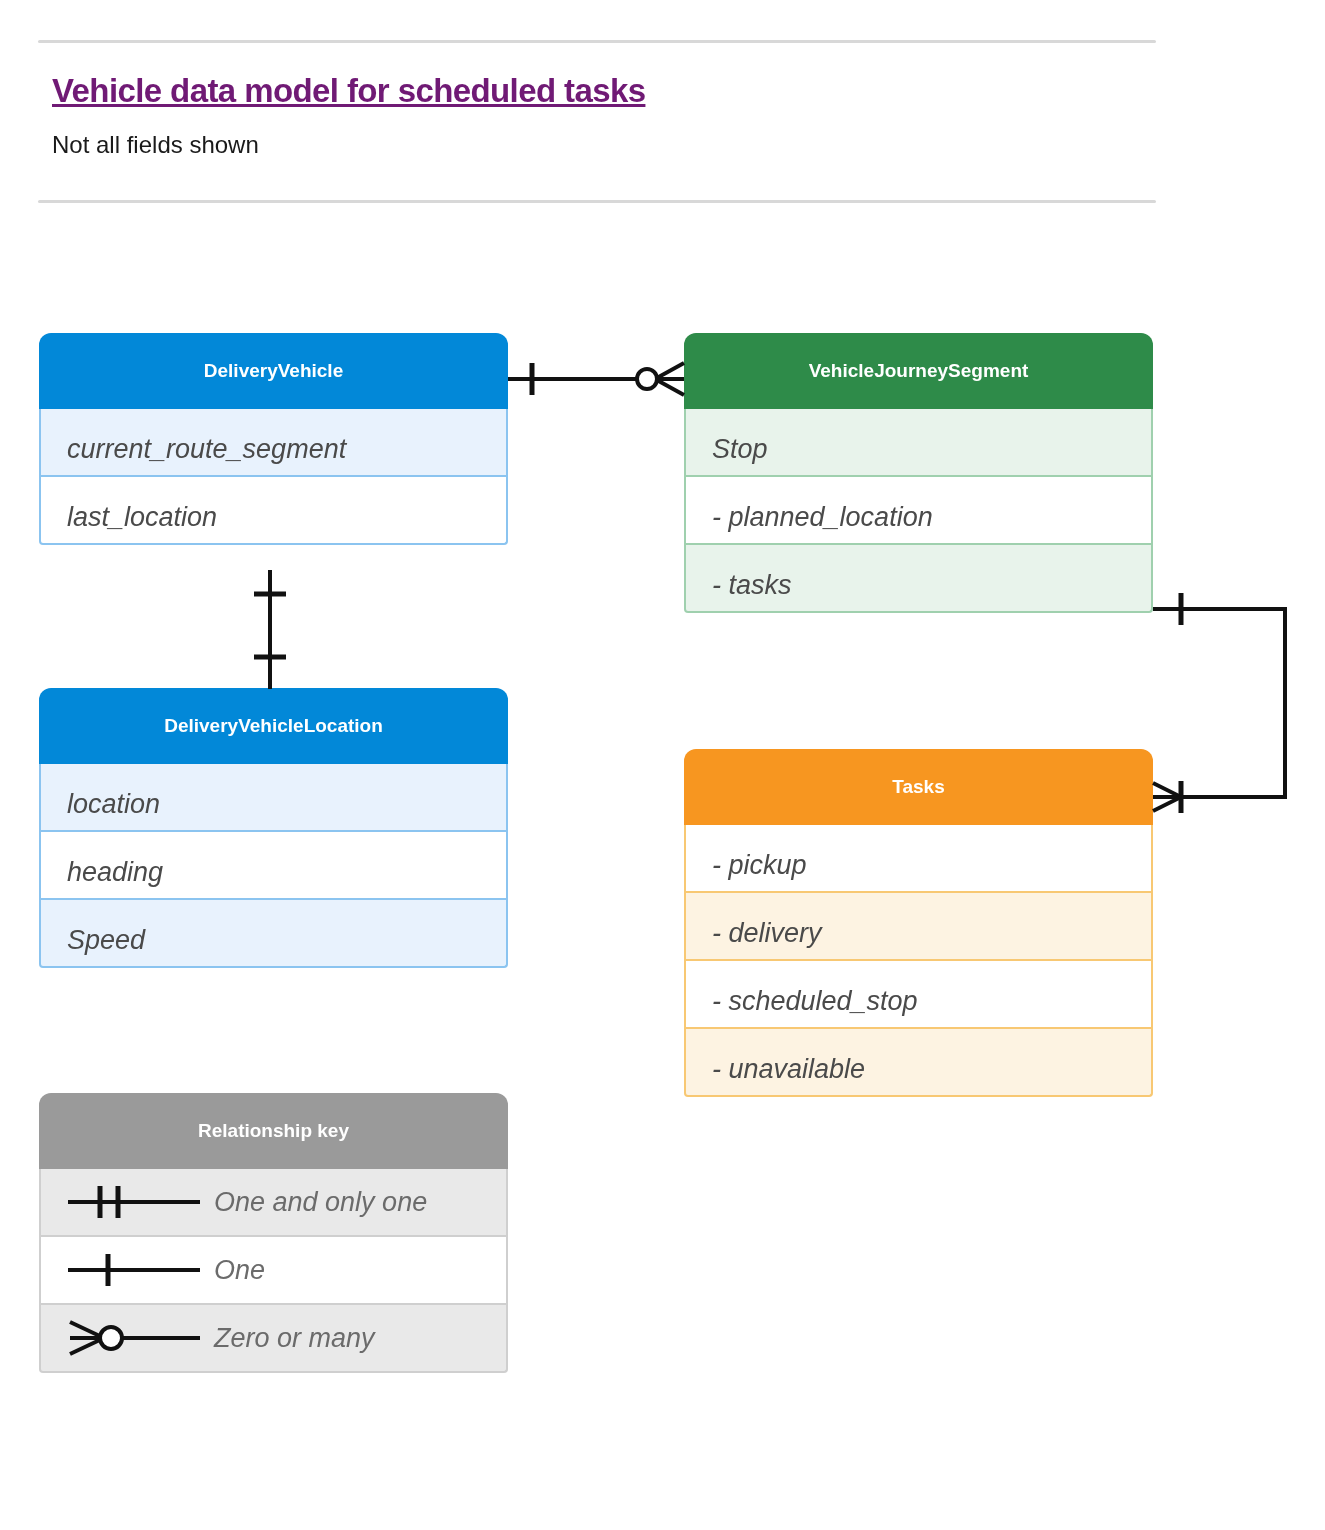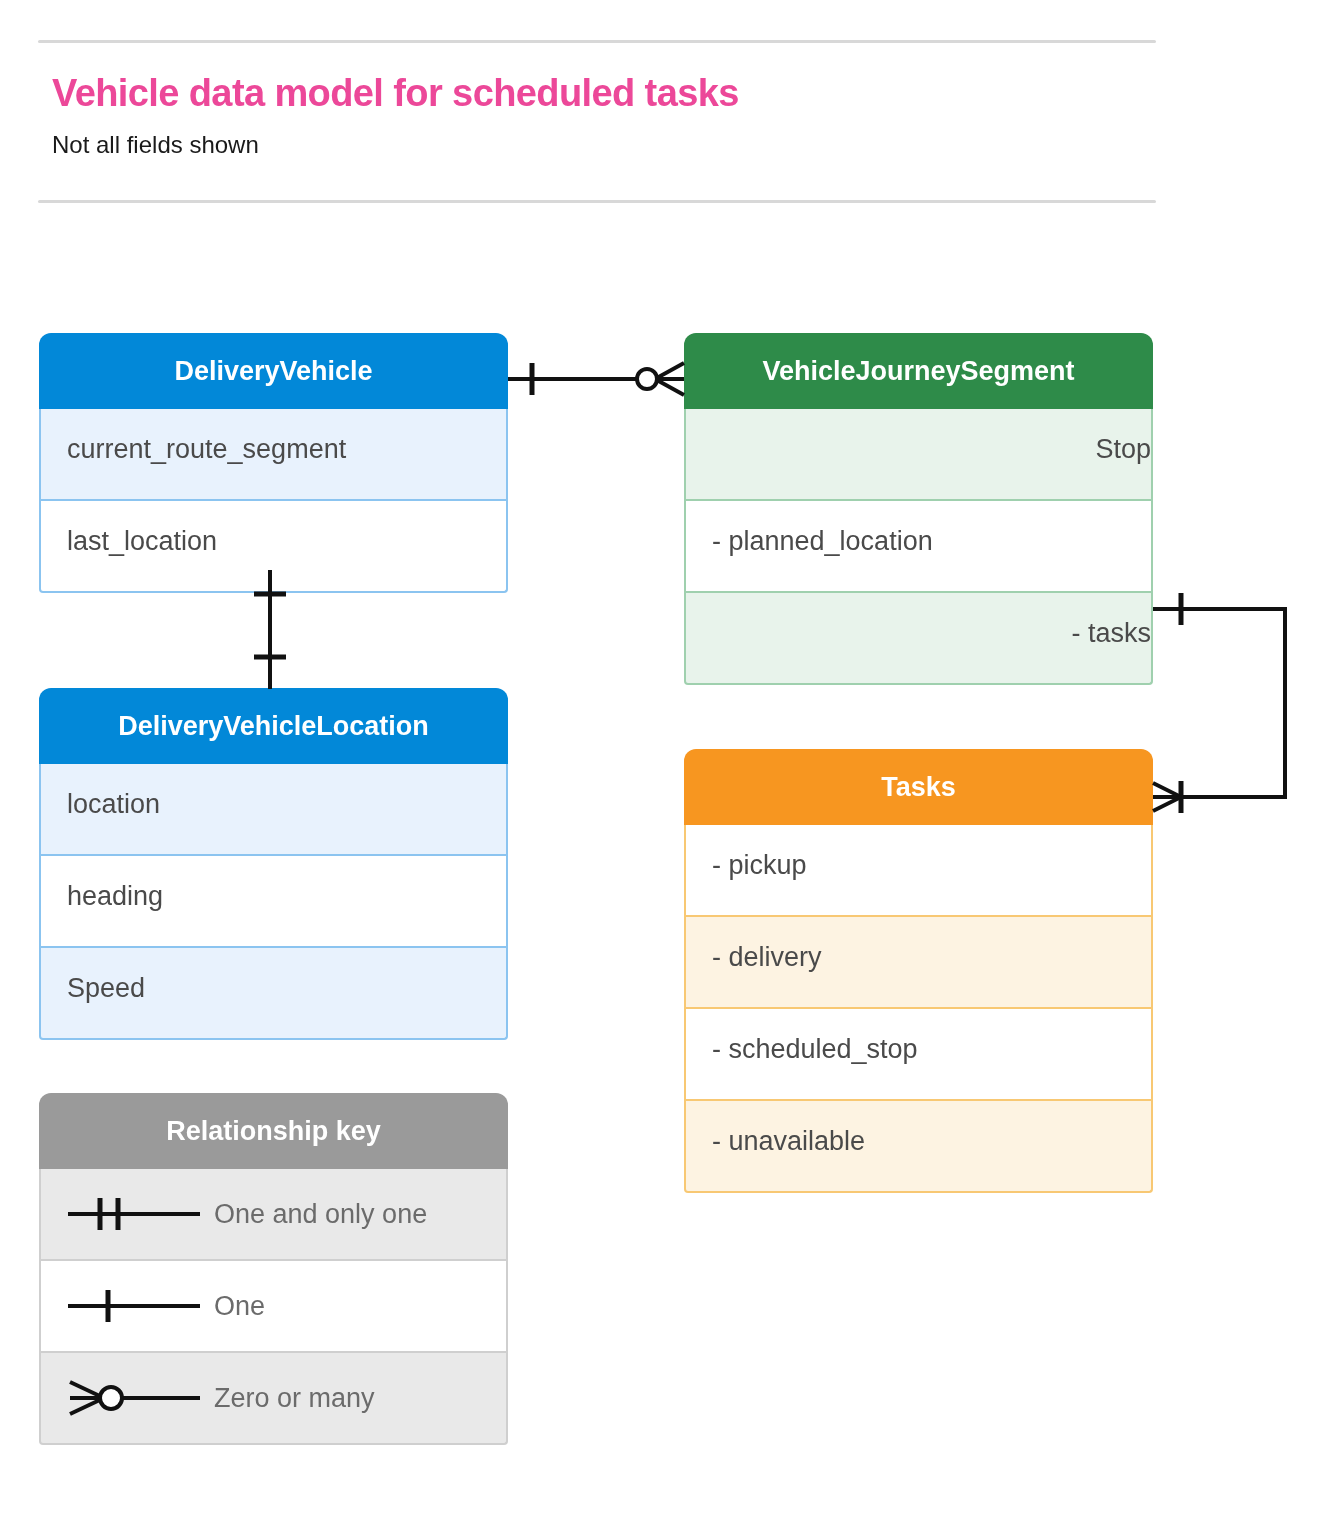--- a/index.html
+++ b/index.html
@@ -24,83 +24,85 @@
     background: #d8d8d8;
     border-radius: 2px;
   }
   .rule.top    { top: 40px; }
   .rule.bottom { top: 200px; }
 
   .page-title {
     position: absolute;
     left: 52px;
     top: 72px;
-    font-size: 38px;
+    font-size: 33px;
     font-weight: bold;
-    color: #ec4899;
+    color: #701a75;
     letter-spacing: -0.6px;
     white-space: nowrap;
+    text-decoration: underline;
   }
   .page-subtitle {
     position: absolute;
     left: 52px;
     top: 131px;
     font-size: 24px;
     color: #1a1a1a;
     white-space: nowrap;
   }
 
   
   .entity {
     position: absolute;
     box-sizing: border-box;
   }
   .entity-header {
     height: 76px;
     line-height: 76px;
     text-align: center;
     color: #ffffff;
-    font-size: 27px;
+    font-size: 19px;
     font-weight: bold;
     border-radius: 12px 12px 0 0;
     white-space: nowrap;
     overflow: hidden;
   }
   .entity-row {
-    height: 92px;
+    height: 68px;
     line-height: 80px;
     font-size: 27px;
     color: #4a4a4a;
     padding-left: 26px;
     box-sizing: border-box;
     border-left: 2px solid;
     border-right: 2px solid;
     border-bottom: 2px solid;
     white-space: nowrap;
     overflow: hidden;
+    font-style: italic;
   }
   .entity-row:last-child {
     border-radius: 0 0 4px 4px;
   }
 
   
   .theme-blue .entity-header { background: #0288d8; }
   .theme-blue .entity-row {
     border-color: #8bc4f0;
     background: #ffffff;
   }
   .theme-blue .entity-row.tint { background: #e8f2fd; }
 
   
   .theme-green .entity-header { background: #2e8b49; text-align: center; }
   .theme-green .entity-row {
     border-color: #9fd0ae;
     background: #ffffff;
   }
-  .theme-green .entity-row.tint { background: #e8f3eb; text-align: right; }
+  .theme-green .entity-row.tint { background: #e8f3eb; }
 
   
   .theme-orange .entity-header { background: #f79620; }
   .theme-orange .entity-row {
     border-color: #f8c873;
     background: #ffffff;
   }
   .theme-orange .entity-row.tint { background: #fdf3e2; }
 
   

